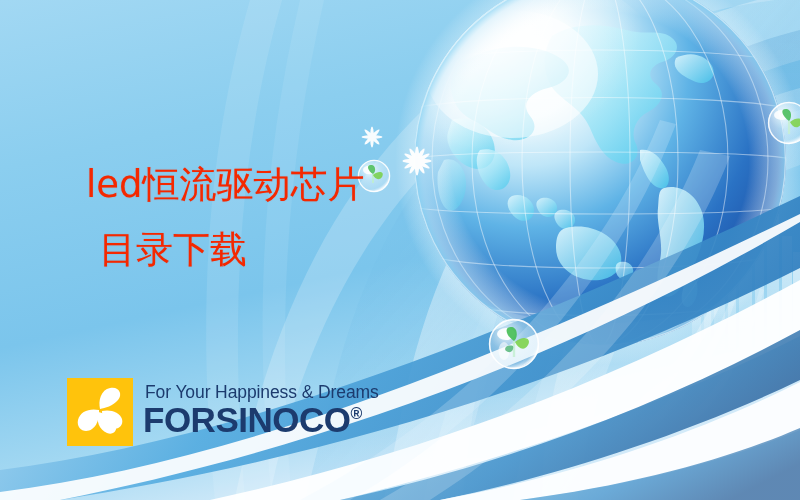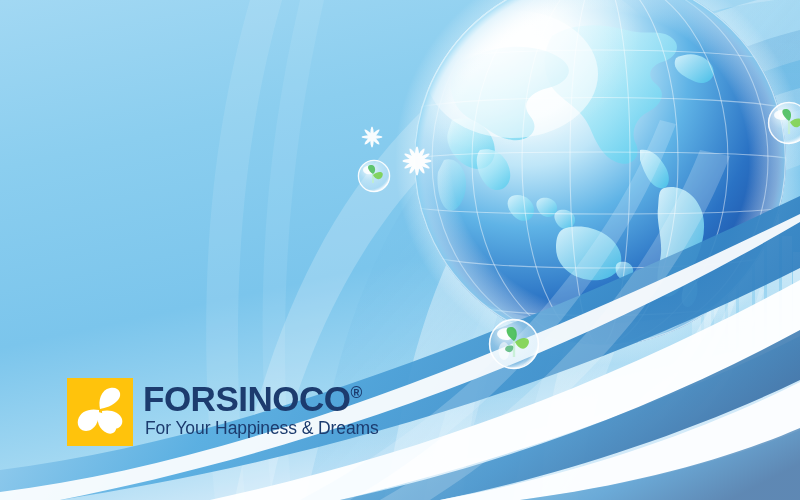--- a/index.html
+++ b/index.html
@@ -333,33 +333,37 @@
         <circle r="21" fill="url(#bubbleG)"></circle>
         <circle r="20.4" fill="none" stroke="#FFFFFF" stroke-opacity="0.9" stroke-width="1.5"></circle>
         <ellipse cx="-7" cy="-8" rx="8" ry="5" fill="#FFFFFF" opacity="0.85"></ellipse>
         <path d="M0,11 L0,-2" stroke="#C7F0D6" stroke-width="2.2" opacity="0.9"></path>
         <path d="M0,-2 C-8,-8 -9,-15 -2,-14 C3,-13 3,-5 0,-2 Z" fill="#4BBE5C" opacity="0.9"></path>
         <path d="M1,-1 C8,-7 15,-5 12,1 C9,7 3,4 1,-1 Z" fill="#82D34F" opacity="0.9"></path>
       </g>
     </svg>
   </div>
 
+  <div id="headline">
+    <span>led恒流驱动芯片</span>
+    <span class="l2">目录下载</span>
+  </div>
 
   <div id="logo">
     <div id="logo-mark">
       <svg width="66" height="68" viewBox="0 0 66 68">
         <g fill="#FFFFFF">
           <path d="M33,31 C31,22 34,12 43,10 C52,8 56,16 51,22 C46,28 38,30 33,31 Z"></path>
           <path d="M32,32 C23,30 13,33 11,42 C9,51 18,56 25,51 C32,46 32,37 32,32 Z"></path>
           <path d="M35,33 C43,31 53,34 55,41 C57,49 49,53 43,49 C37,45 35,37 35,33 Z"></path>
           <path d="M31,34 C29,42 32,52 40,55 C48,58 52,50 47,44 C42,38 34,34 31,34 Z"></path>
         </g>
       </svg>
     </div>
     <div id="logo-text">
+      <div id="tagline">For Your Happiness &amp; Dreams</div>
       <div id="wordmark">
         <span>FORSINOCO</span><span class="reg">®</span>
       </div>
-      <div id="tagline">For Your Happiness &amp; Dreams</div>
     </div>
   </div>
 
 </div>
 
 </body></html>

